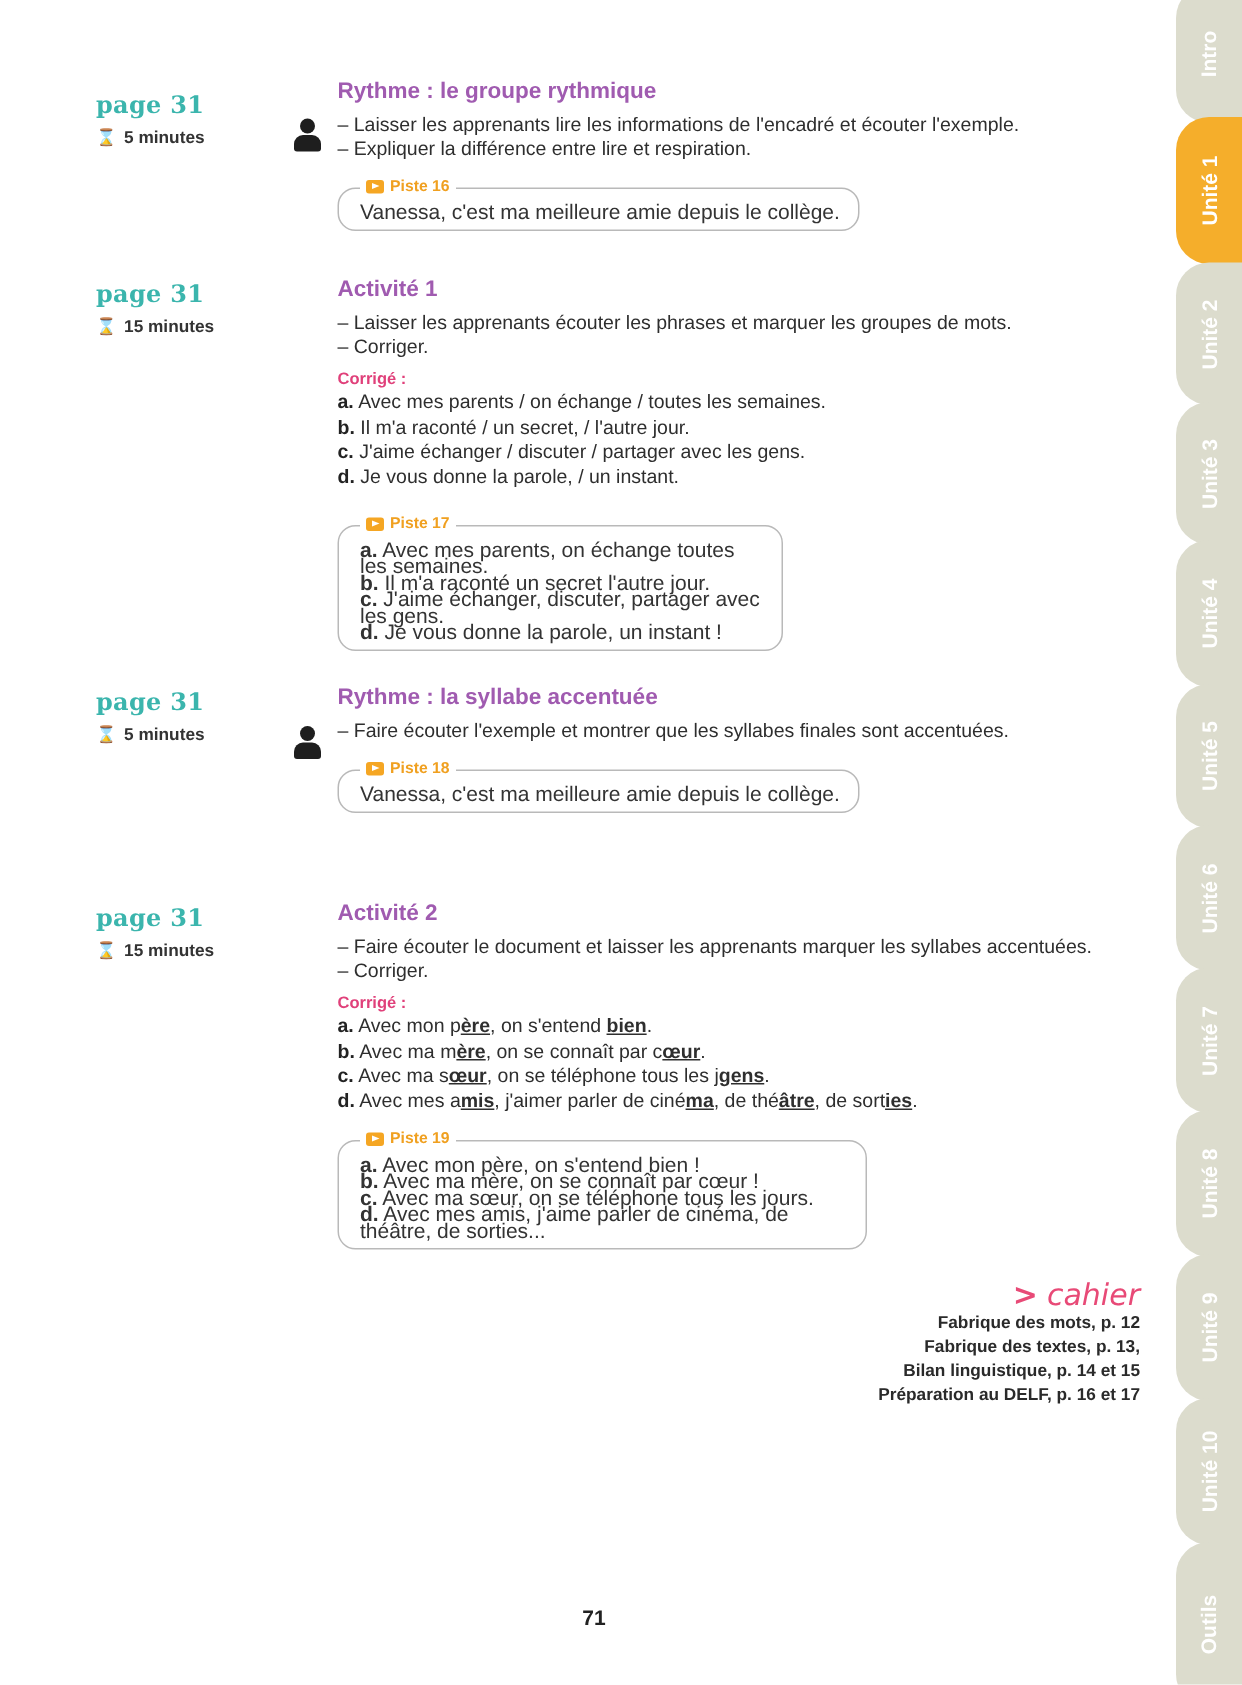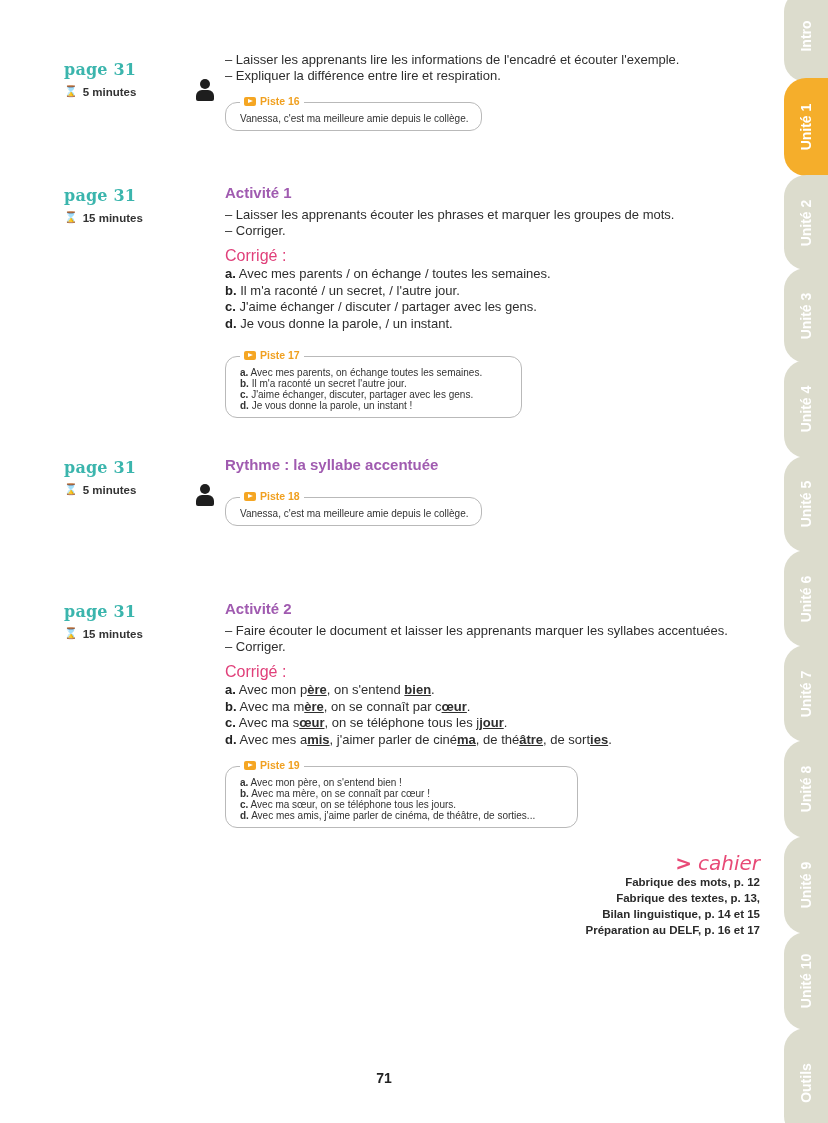--- a/index.html
+++ b/index.html
@@ -13,38 +13,38 @@
   .hourglass { font-size: 11px; color: #555; font-weight: normal; }
 
   .person-icon { position: absolute; left: 196px; width: 18px; height: 22px; }
   .person-icon .head { position: absolute; left: 4px; top: 0; width: 10px; height: 10px; border-radius: 50%; background: #1e1e1e; }
   .person-icon .body { position: absolute; left: 0; top: 11px; width: 18px; height: 11px; border-radius: 6px 6px 2px 2px; background: #1e1e1e; }
 
   .main-col { position: absolute; left: 225px; width: 536px; }
   .title { color: #a05bb0; font-weight: bold; font-size: 15px; margin-bottom: 6px; }
   .instr { font-size: 13px; line-height: 16px; color: #2e2e2e; }
   .instr.justify { text-align: justify; padding-left: 10px; text-indent: -10px; }
-  .corrige-label { color: #e0407a; font-weight: normal; font-size: 16px; margin-top: 8px; margin-bottom: 1px; }
+  .corrige-label { color: #e0407a; font-weight: bold; font-size: 11px; margin-top: 8px; margin-bottom: 1px; }
   .answer { font-size: 13px; line-height: 16.5px; color: #2e2e2e; }
   .answer b.l { font-weight: bold; color: #222; }
   .answer u b { font-weight: bold; }
 
   .piste-box { position: relative; border: 1.3px solid #b9b9b9; border-radius: 12px; padding: 10px 12px 6px 14px; margin-top: 12px; display: inline-block; }
   .piste-label { position: absolute; top: -8px; left: 14px; background: #fff; padding: 0 4px; color: #f0a020; font-weight: bold; font-size: 10.5px; display: flex; align-items: center; gap: 4px; }
   .play-icon { width: 12px; height: 9px; background: #f5a623; border-radius: 2px; position: relative; display: inline-block; }
   .play-icon::after { content: ""; position: absolute; left: 4px; top: 2px; border-left: 5px solid #fff; border-top: 2.5px solid transparent; border-bottom: 2.5px solid transparent; }
-  .piste-text { font-size: 10px; line-height: 11px; color: #333; }
+  .piste-text { font-size: 14px; line-height: 11px; color: #333; }
   .piste-text b { font-weight: bold; }
 
   .cahier { position: absolute; right: 68px; top: 852px; text-align: right; }
   .cahier-title { font-family: "DejaVu Sans", sans-serif; color: #e84a77; font-size: 20px; font-style: italic; font-weight: normal; display: flex; justify-content: flex-end; align-items: center; gap: 6px; line-height: 22px; }
   .chevron-icon { color: #e84a77; font-weight: bold; font-size: 20px; font-style: normal; }
   .cahier-item { font-size: 11.5px; font-weight: bold; color: #2a2a2a; line-height: 16px; }
 
-  .page-number { position: absolute; left: 0; width: 768px; text-align: center; top: 1070px; font-size: 14px; font-weight: bold; color: #222; }
+  .page-number { position: absolute; left: 12px; width: 768px; text-align: center; top: 1070px; font-size: 14px; font-weight: bold; color: #222; }
 
   .tabs { position: absolute; right: 0; top: 0; width: 44px; height: 1123px; }
   .tab { position: absolute; right: 0; width: 44px; background: #dcdccd; border-radius: 22px 0 0 22px; display: flex; align-items: center; justify-content: center; }
   .tab.active { background: #f5ae2b; }
   .tab-label { transform: rotate(-90deg); white-space: nowrap; color: #ffffff; font-weight: bold; font-size: 14px; }
 </style>
 </head>
 <body>
 
 <div class="section" style="top:52px;">
@@ -53,20 +53,21 @@
     <div class="duration">
       <span class="hourglass">⌛</span>
       <span>5 minutes</span>
     </div>
   </div>
   <div class="person-icon" style="top:27px;">
       <div class="head"></div>
       <div class="body"></div>
     </div>
   <div class="main-col" style="top:0;">
+    <div class="title">Rythme : le groupe rythmique</div>
     <div class="instr">– Laisser les apprenants lire les informations de l'encadré et écouter l'exemple.</div>
     <div class="instr">– Expliquer la différence entre lire et respiration.</div>
     <div class="piste-box" style="margin-top:18px;">
       <div class="piste-label">
         <span class="play-icon"></span>
         <span>Piste 16</span>
       </div>
       <div class="piste-text">Vanessa, c'est ma meilleure amie depuis le collège.</div>
     </div>
   </div>
@@ -109,20 +110,21 @@
       <span class="hourglass">⌛</span>
       <span>5 minutes</span>
     </div>
   </div>
   <div class="person-icon" style="top:28px;">
       <div class="head"></div>
       <div class="body"></div>
     </div>
   <div class="main-col" style="top:0;">
     <div class="title">Rythme : la syllabe accentuée</div>
+    <div class="instr">– Faire écouter l'exemple et montrer que les syllabes finales sont accentuées.</div>
     <div class="piste-box" style="margin-top:18px;">
       <div class="piste-label">
         <span class="play-icon"></span>
         <span>Piste 18</span>
       </div>
       <div class="piste-text">Vanessa, c'est ma meilleure amie depuis le collège.</div>
     </div>
   </div>
 </div>
 
@@ -134,21 +136,21 @@
       <span>15 minutes</span>
     </div>
   </div>
   <div class="main-col" style="top:0;">
     <div class="title">Activité 2</div>
     <div class="instr justify">– Faire écouter le document et laisser les apprenants marquer les syllabes accentuées.</div>
     <div class="instr">– Corriger.</div>
     <div class="corrige-label">Corrigé :</div>
     <div class="answer"><b class="l">a.</b> <span>Avec mon p<u><b>ère</b></u>, on s'entend <u><b>bien</b></u>.</span></div>
     <div class="answer"><b class="l">b.</b> <span>Avec ma m<u><b>ère</b></u>, on se connaît par c<u><b>œur</b></u>.</span></div>
-    <div class="answer"><b class="l">c.</b> <span>Avec ma s<u><b>œur</b></u>, on se téléphone tous les j<u><b>jour</b></u>.</span></div>
+    <div class="answer"><b class="l">c.</b> <span>Avec ma s<u><b>œur</b></u>, on se téléphone tous les j<u><b>gens</b></u>.</span></div>
     <div class="answer"><b class="l">d.</b> <span>Avec mes a<u><b>mis</b></u>, j'aimer parler de ciné<u><b>ma</b></u>, de thé<u><b>âtre</b></u>, de sort<u><b>ies</b></u>.</span></div>
     <div class="piste-box" style="margin-top:18px; width:353px;">
       <div class="piste-label">
         <span class="play-icon"></span>
         <span>Piste 19</span>
       </div>
       <div class="piste-text"><b>a.</b> <span>Avec mon père, on s'entend bien !</span></div>
       <div class="piste-text"><b>b.</b> <span>Avec ma mère, on se connaît par cœur !</span></div>
       <div class="piste-text"><b>c.</b> <span>Avec ma sœur, on se téléphone tous les jours.</span></div>
       <div class="piste-text"><b>d.</b> <span>Avec mes amis, j'aime parler de cinéma, de théâtre, de sorties...</span></div>

